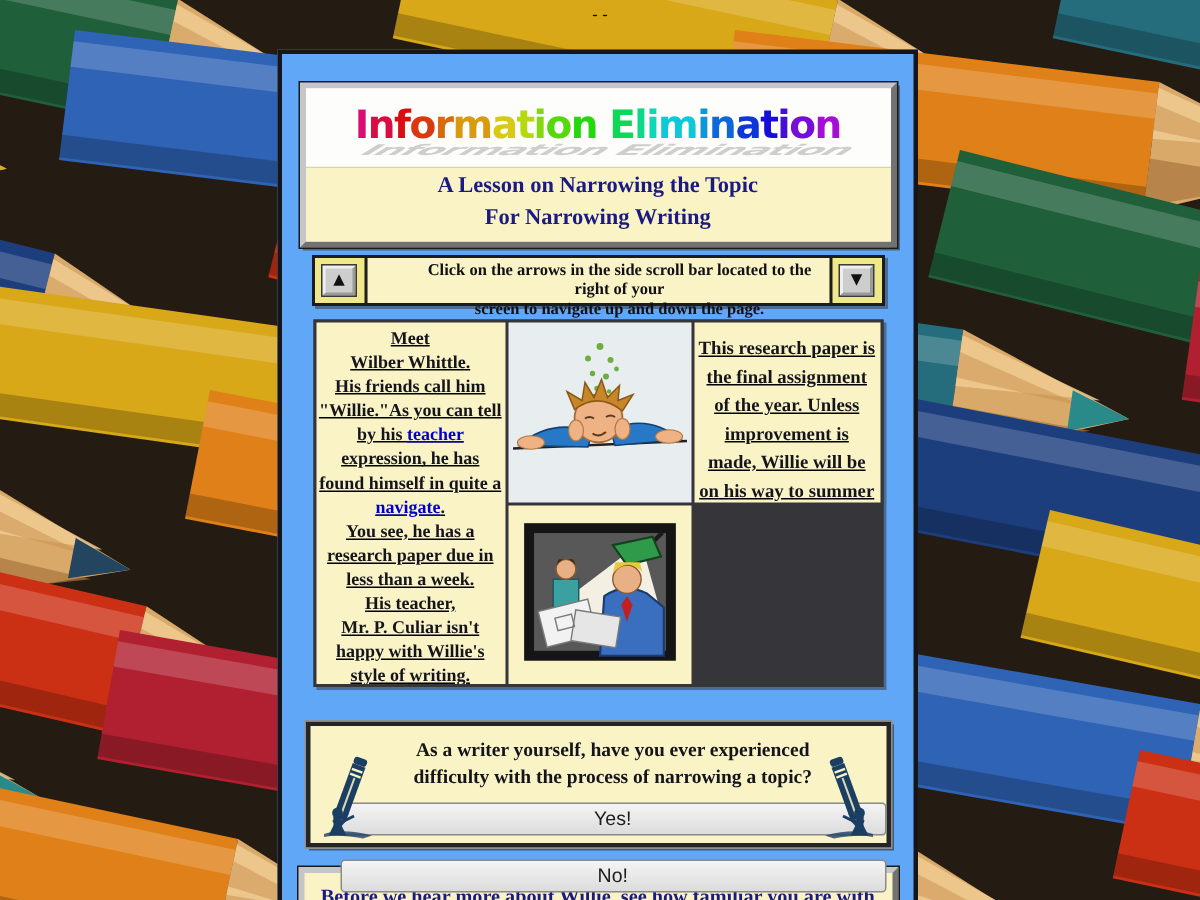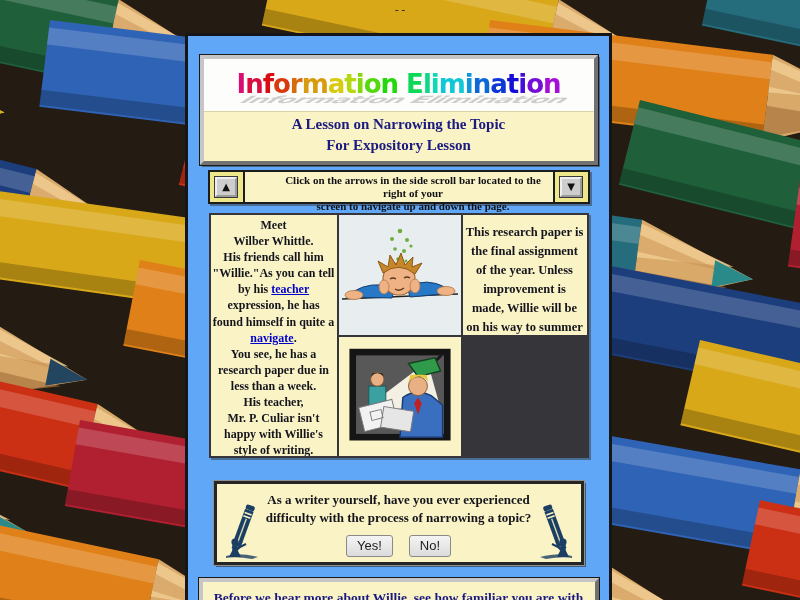--- a/index.html
+++ b/index.html
@@ -68,20 +68,21 @@
   .nav-text{
     flex:1;text-align:center;white-space:pre-line;padding-top:2px;
     font:bold 11px/13px "Liberation Serif", serif;color:#101014;margin-left:29px;
   }
   
   .grid{
     width:376px;margin:9px auto 0;
     display:grid;grid-template-columns:126px 122px 124px;grid-template-rows:120px 119px;
     gap:2px;background:#35353a;border:2px solid #35353a;
     box-shadow:2px 2px 0 rgba(50,50,50,.5);
+    text-decoration:underline;
   }
   .cell{overflow:hidden;}
   .cell.cream{background:var(--cream);}
   .cell.pale{background:var(--pale);}
   .cell-left{grid-row:1/3;}
   .cell p{margin:0;}
   .intro-left-text{
     text-align:center;white-space:pre-line;padding:2px 1px;
     font:bold 12px/16.1px "Liberation Serif", serif;color:var(--body-text);
   }
@@ -94,26 +95,27 @@
     font:bold 12.5px/16.5px "Liberation Serif", serif;color:var(--body-text);
   }
   .cell a, .intro-left-text a{color:var(--link-blue);text-decoration:underline;}
   .img-cell{display:flex;align-items:center;justify-content:center;}
   
   .question-box{
     position:relative;width:364px;height:78px;margin:23px auto 0;
     background:var(--cream);
     border:3px solid #252525;outline:1px solid #8f8f8f;
     box-shadow:2px 2px 0 rgba(40,40,40,.6);
+    padding-left:20px;
   }
   .q-text{
     text-align:center;white-space:pre-line;padding-top:7px;
     font:bold 13px/17.5px "Liberation Serif", serif;color:var(--body-text);
   }
-  .q-buttons{display:flex;justify-content:center;gap:16px;margin-top:9px;}
+  .q-buttons{display:flex;justify-content:center;gap:16px;margin-top:9px;flex-direction:column;}
   .q-buttons button{
     font:13px "Liberation Sans", sans-serif;color:#1c1c1c;cursor:pointer;
     background:linear-gradient(#f4f4f4,#dcdcdc);
     border:1px solid #8a8a8a;border-radius:3px;padding:2px 10px 3px;
   }
   .pencil-writer{position:absolute;bottom:2px;}
   .pencil-writer.left{left:5px;}
   .pencil-writer.right{right:5px;transform:scaleX(-1);}
   
   .bottom-box{
@@ -178,21 +180,21 @@
 
 <div class="panel">
 
   <div class="title-box">
     <div class="title-area">
       <div class="title-ghost">Information Elimination</div>
       <div class="title-text"><span style="color: rgb(216, 14, 115);">I</span><span style="color: rgb(216, 14, 67);">n</span><span style="color: rgb(216, 14, 18);">f</span><span style="color: rgb(216, 57, 14);">o</span><span style="color: rgb(216, 106, 14);">r</span><span style="color: rgb(216, 154, 14);">m</span><span style="color: rgb(216, 202, 14);">a</span><span style="color: rgb(181, 216, 14);">t</span><span style="color: rgb(133, 216, 14);">i</span><span style="color: rgb(85, 216, 14);">o</span><span style="color: rgb(37, 216, 14);">n</span><span style="color: rgb(14, 216, 39);"> </span><span style="color: rgb(14, 216, 87);">E</span><span style="color: rgb(14, 216, 135);">l</span><span style="color: rgb(14, 216, 184);">i</span><span style="color: rgb(14, 200, 216);">m</span><span style="color: rgb(14, 151, 216);">i</span><span style="color: rgb(14, 103, 216);">n</span><span style="color: rgb(14, 55, 216);">a</span><span style="color: rgb(21, 14, 216);">t</span><span style="color: rgb(69, 14, 216);">i</span><span style="color: rgb(117, 14, 216);">o</span><span style="color: rgb(165, 14, 216);">n</span></div>
     </div>
     <div class="subtitle-area">
       <div class="subtitle">A Lesson on Narrowing the Topic</div>
-      <div class="subtitle">For Expository Lesson</div>
+      <div class="subtitle">For Narrowing Writing</div>
     </div>
   </div>
 
   <div class="navbar">
     <div class="arrow-cell left">
       <button class="arrow-btn">
         <span>▲</span>
       </button>
     </div>
     <div class="nav-text">Click on the arrows in the side scroll bar located to the right of your

